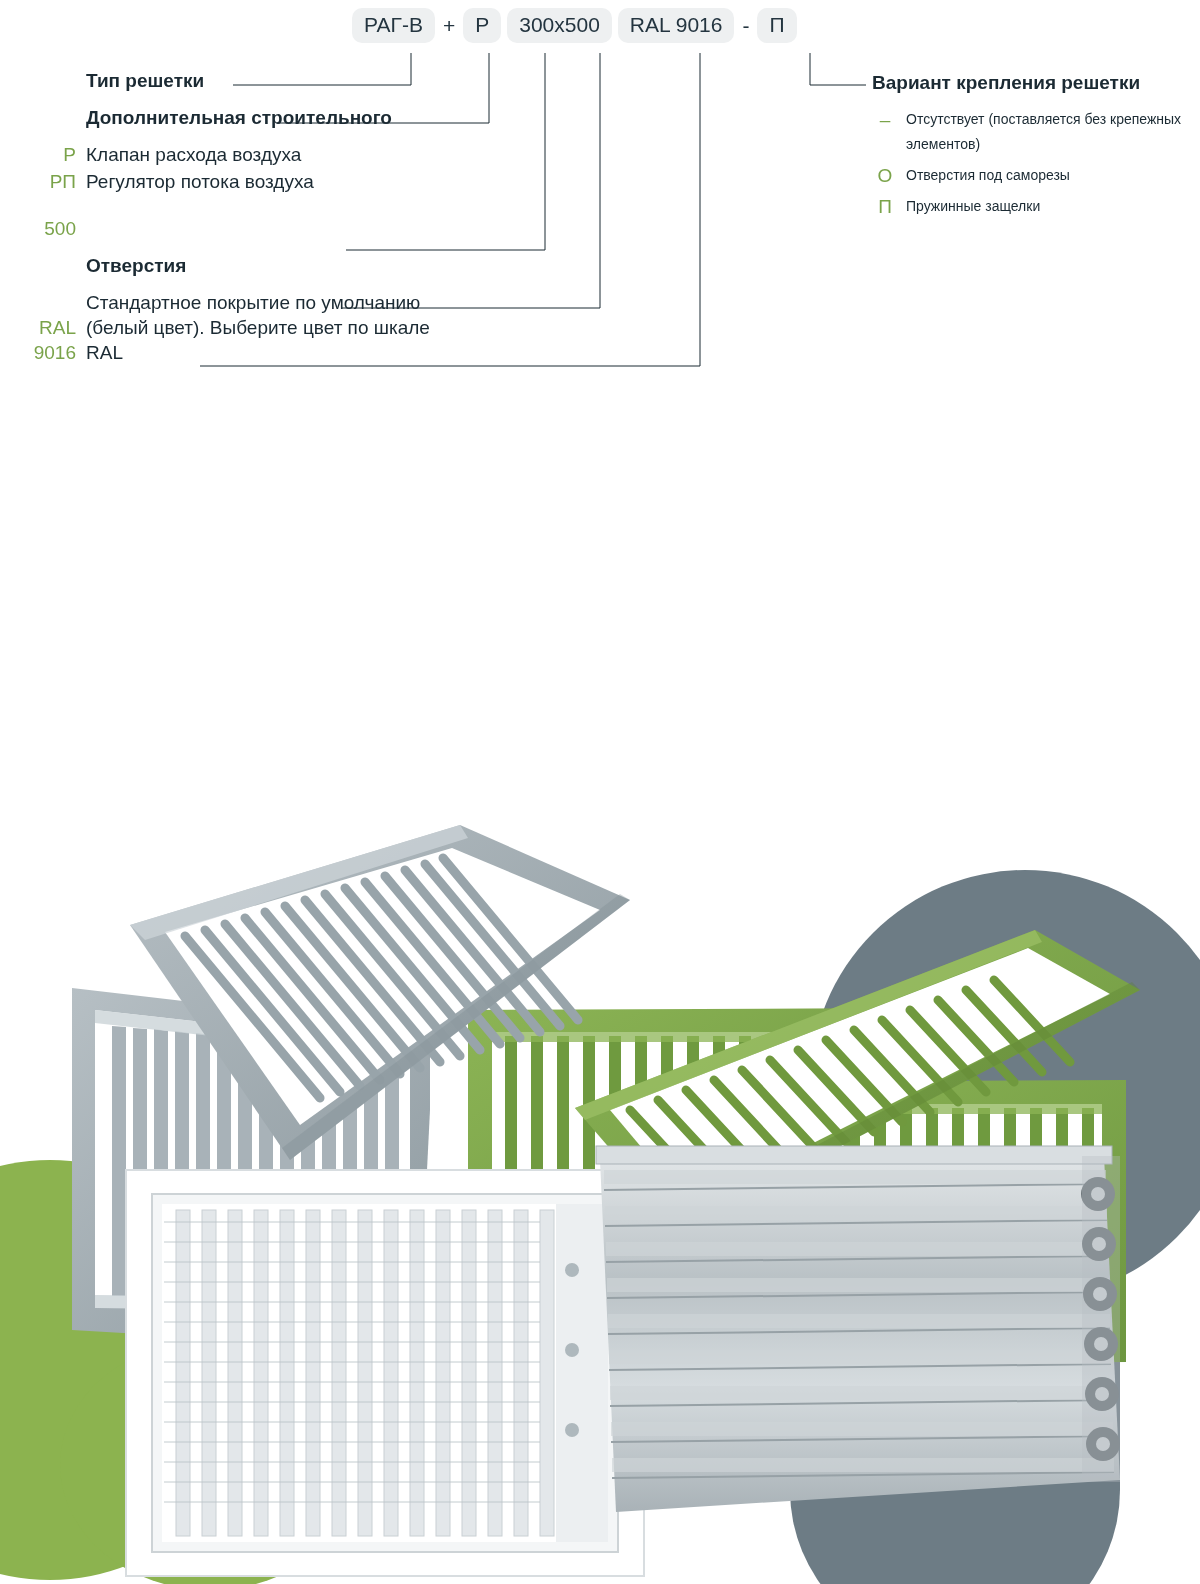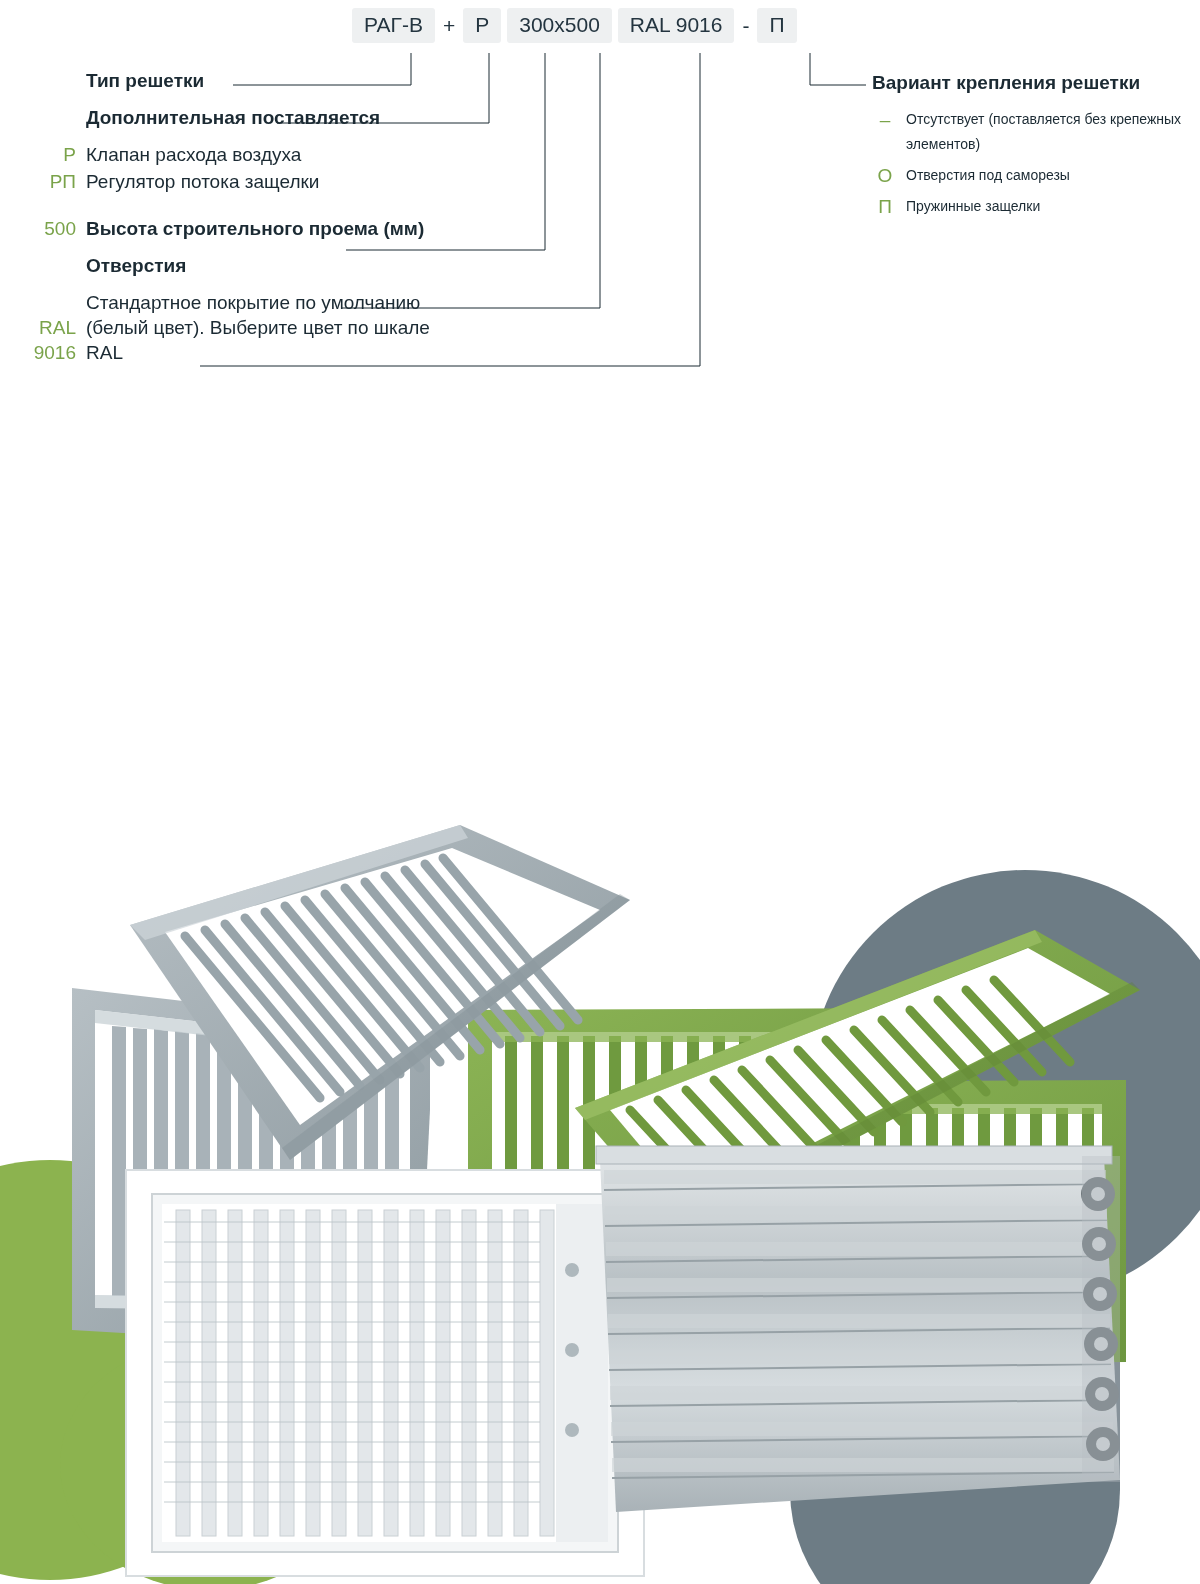--- a/index.html
+++ b/index.html
@@ -23,21 +23,21 @@
     left: 352px;
     display: flex;
     align-items: center;
     gap: 6px;
     font-size: 21px;
     color: #243540;
   }
   .formula .chip {
     background: #eef0f1;
     padding: 6px 12px 8px 12px;
-    border-radius: 3px;
+    border-radius: 10px;
     line-height: 1;
     white-space: nowrap;
   }
   .formula .plain {
     padding: 0 2px;
     line-height: 1;
   }
 
   
   .lines {
@@ -199,43 +199,42 @@
 
   <div class="leg-row">
     <div class="leg-key bold"></div>
     <div class="leg-val bold">Тип решетки</div>
   </div>
 
   <div class="gap-sm"></div>
 
   <div class="leg-row">
     <div class="leg-key bold"></div>
-    <div class="leg-val bold">Дополнительная поставляется</div>
+    <div class="leg-val bold">Дополнительная строительного</div>
   </div>
 
   <div class="gap-sm"></div>
 
   <div class="leg-row">
     <div class="leg-key">Р</div>
     <div class="leg-val">Клапан расхода воздуха</div>
   </div>
 
   <div class="leg-row">
     <div class="leg-key">РП</div>
-    <div class="leg-val">Регулятор потока защелки</div>
+    <div class="leg-val">Регулятор потока воздуха</div>
   </div>
 
   <div class="gap-sm"></div>
 
 
   <div class="gap-sm"></div>
 
   <div class="leg-row">
     <div class="leg-key">500</div>
-    <div class="leg-val bold">Высота строительного проема (мм)</div>
   </div>
 
   <div class="gap-sm"></div>
 
   <div class="leg-row">
     <div class="leg-key bold"></div>
     <div class="leg-val bold">Отверстия</div>
   </div>
 
   <div class="gap-sm"></div>

